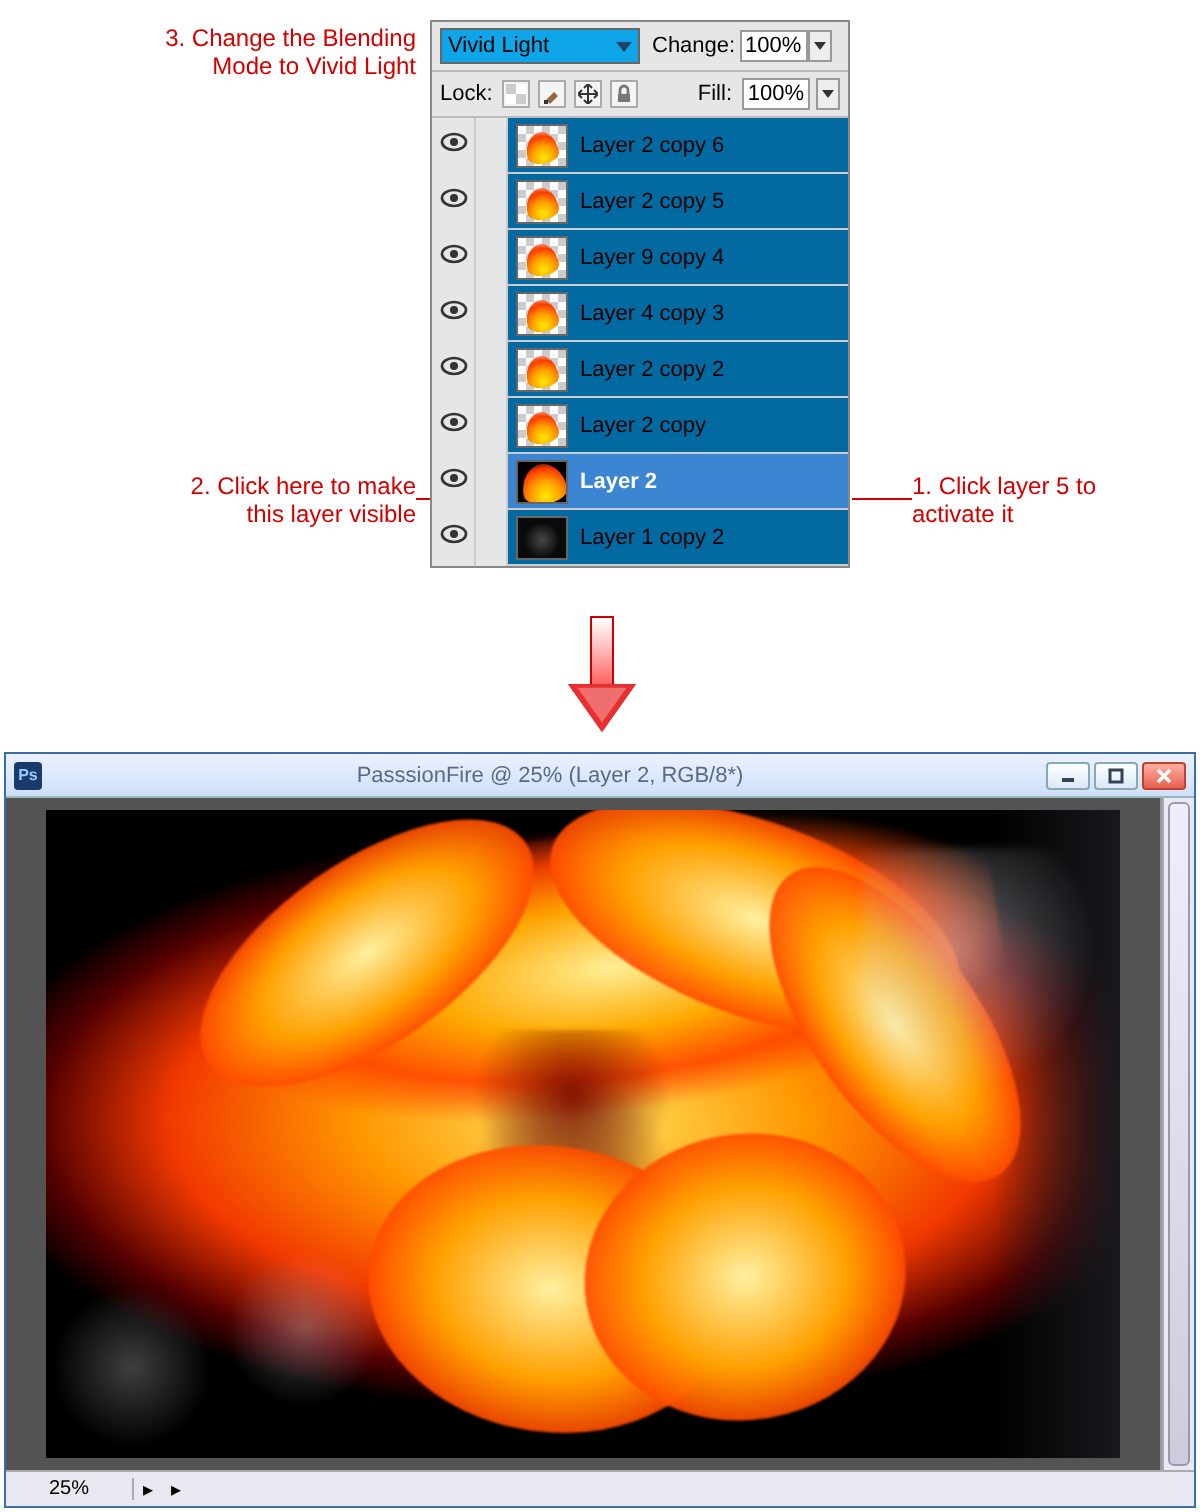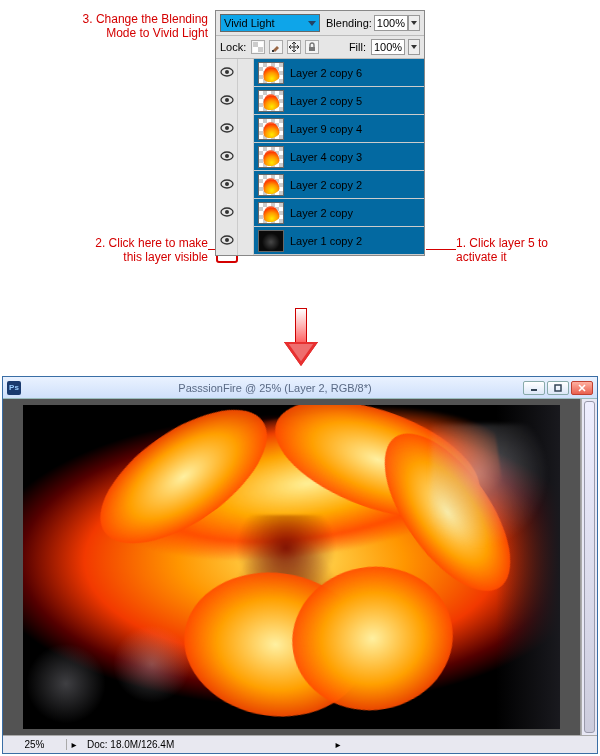--- a/index.html
+++ b/index.html
@@ -171,21 +171,21 @@
     <div class="panel-row1">
       <div class="blend-select">
         <span>Vivid Light</span>
         <span class="arrow"></span>
         <span class="cursor">
           <svg viewBox="0 0 10 14">
               <path d="M0 0 L0 11 L3 8 L5 13 L7 12 L5 7 L9 7 Z" fill="#fff" stroke="#000" stroke-width="1"></path>
             </svg>
         </span>
       </div>
-      <span class="lbl">Blending:</span>
+      <span class="lbl">Change:</span>
       <span class="pct-box" style="margin-left:2px;">100%</span>
       <span class="arrow-btn">
           <svg viewBox="0 0 6 6">
             <path d="M0 1 L6 1 L3 5 Z" fill="#333"></path>
           </svg>
         </span>
     </div>
     <div class="panel-row2">
       <span>Lock:</span>
       <div class="lock-icons">
@@ -295,20 +295,33 @@
             <span class="eye-icon"><svg viewBox="0 0 14 10">
                 <ellipse cx="7" cy="5" rx="6" ry="4" fill="none" stroke="#333" stroke-width="1.3"></ellipse>
                 <circle cx="7" cy="5" r="2" fill="#333"></circle>
               </svg></span>
           </div>
           <div class="link-col"></div>
           <div class="thumb transparent">
             <div class="flame"></div>
           </div>
           <div class="layer-name">Layer 2 copy</div>
+        </div>
+        <div class="layer-row selected">
+          <div class="eye-col">
+            <span class="eye-icon"><svg viewBox="0 0 14 10">
+                <ellipse cx="7" cy="5" rx="6" ry="4" fill="none" stroke="#333" stroke-width="1.3"></ellipse>
+                <circle cx="7" cy="5" r="2" fill="#333"></circle>
+              </svg></span>
+          </div>
+          <div class="link-col"></div>
+          <div class="thumb big">
+            <div class="flame"></div>
+          </div>
+          <div class="layer-name">Layer 2</div>
         </div>
         <div class="layer-row">
           <div class="eye-col">
             <span class="eye-icon"><svg viewBox="0 0 14 10">
                 <ellipse cx="7" cy="5" rx="6" ry="4" fill="none" stroke="#333" stroke-width="1.3"></ellipse>
                 <circle cx="7" cy="5" r="2" fill="#333"></circle>
               </svg></span>
           </div>
           <div class="link-col"></div>
           <div class="thumb dark"></div>
@@ -358,19 +371,18 @@
           <div class="smoke"></div>
         </div>
       </div>
       <div class="vscroll">
           <div class="thumb-s"></div>
         </div>
     </div>
     <div class="statusbar">
       <div class="zoom">25%</div>
       <div class="tri">▸</div>
-      <div class="info">Doc: 18.0M/126.4M</div>
       <div class="tri">▸</div>
       <div class="hscroll-track"></div>
     </div>
   </div>
 
 </div>
 
 </body></html>

